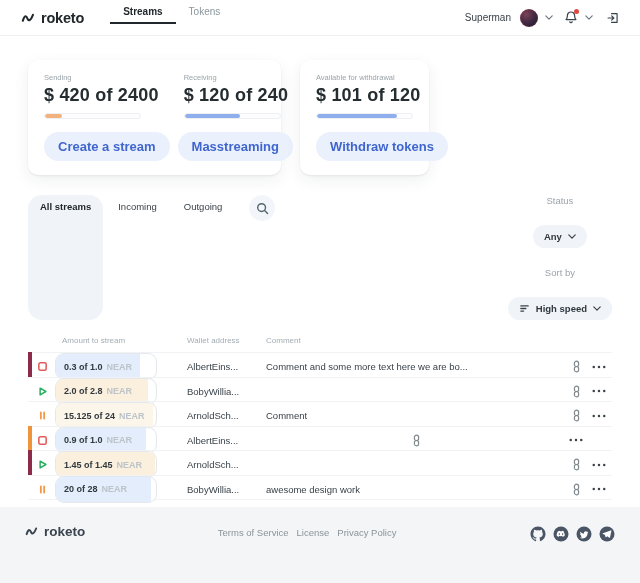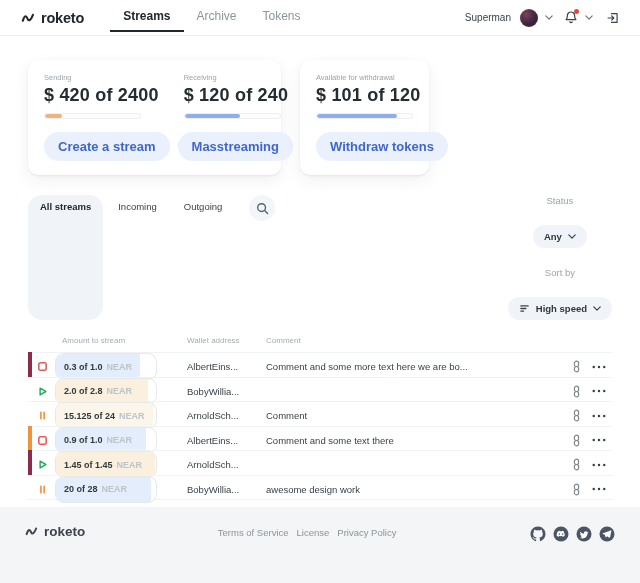--- a/index.html
+++ b/index.html
@@ -4,21 +4,21 @@
 <style>
   * { margin:0; padding:0; box-sizing:border-box; }
   html,body { background:#fff; }
   .page { position:relative; width:640px; height:583px; background:#fff; overflow:hidden;
           font-family:"Liberation Sans", sans-serif; color:#2b3338; }
 
   
   .header { display:flex; align-items:center; height:36px; padding:0 20px; border-bottom:1px solid #edf0f2; }
   .logo { display:flex; align-items:center; gap:5px; font-weight:700; font-size:14.5px; color:#21282b; letter-spacing:-0.2px; }
   .nav { display:flex; margin-left:26px; height:36px; }
-  .nav-item { padding:0 13px; font-size:12px; color:#8a969c; display:flex; align-items:center; height:32px; cursor:pointer; }
+  .nav-item { padding:0 13px; font-size:10px; color:#8a969c; display:flex; align-items:center; height:24px; cursor:pointer; }
   .nav-item.active { color:#21282b; font-weight:700; box-shadow:inset 0 -2px 0 #21282b; }
   .header-right { margin-left:auto; display:flex; align-items:center; gap:7px; }
   .username { font-size:10px; color:#39434a; margin-right:2px; }
   .avatar { width:18px; height:18px; border-radius:50%;
             background:radial-gradient(circle at 35% 30%, #7c4458 0%, #4b2c47 40%, #232036 75%, #161a2c 100%);
             box-shadow:inset 0 0 2px rgba(255,80,80,.5); }
   .chev { display:flex; align-items:center; }
   .bell-wrap { position:relative; display:flex; align-items:center; margin-left:4px; }
   .bell-dot { position:absolute; top:-1px; right:-1px; width:5px; height:5px; border-radius:50%; background:#e0483e; }
   .exit-wrap { margin-left:6px; display:flex; align-items:center; }
@@ -86,21 +86,20 @@
 
   <div class="header">
     <div class="logo">
       <svg width="16" height="16" viewBox="0 0 20 20">
         <path d="M3.5 13.5 C6 6 7.8 7 9.5 11 C11 14.5 13.5 13 16.2 6" fill="none" stroke="#21282b" stroke-width="2.6" stroke-linecap="round"></path>
       </svg>
       <span>roketo</span>
     </div>
     <div class="nav">
       <div class="nav-item active">Streams</div>
-      <div class="nav-item">Archive</div>
       <div class="nav-item">Tokens</div>
     </div>
     <div class="header-right">
       <span class="username">Superman</span>
       <span class="avatar"></span>
       <span class="chev">
         <svg width="8" height="5" viewBox="0 0 10 6">
           <path d="M1 1l4 4 4-4" fill="none" stroke="#6a757c" stroke-width="1.4" stroke-linecap="round" stroke-linejoin="round"></path>
         </svg>
       </span>
@@ -307,21 +306,20 @@
 
     </span>
     <span>
       <span class="pill">
         <span class="pill-fill" style="width: 90%; background: rgb(227, 237, 251);"></span>
         <span class="pill-amount">0.9 of 1.0</span>
         <span class="pill-token">NEAR</span>
       </span>
     </span>
     <span class="cell-wallet">AlbertEins...</span>
-    <span class="cell-comment">Comment and some text there</span>
     <button class="link-btn">
       <svg width="11" height="13" viewBox="0 0 12 14">
         <rect x="3.7" y="1.2" width="4.6" height="5.8" rx="2.3" fill="none" stroke="#80898f" stroke-width="1.3"></rect>
         <rect x="3.7" y="7" width="4.6" height="5.8" rx="2.3" fill="none" stroke="#80898f" stroke-width="1.3"></rect>
       </svg>
     </button>
     <button class="menu-btn">
       <svg width="14" height="4" viewBox="0 0 16 4">
         <circle cx="2" cy="2" r="1.4" fill="#3c4347"></circle>
               <circle cx="8" cy="2" r="1.4" fill="#3c4347"></circle>

